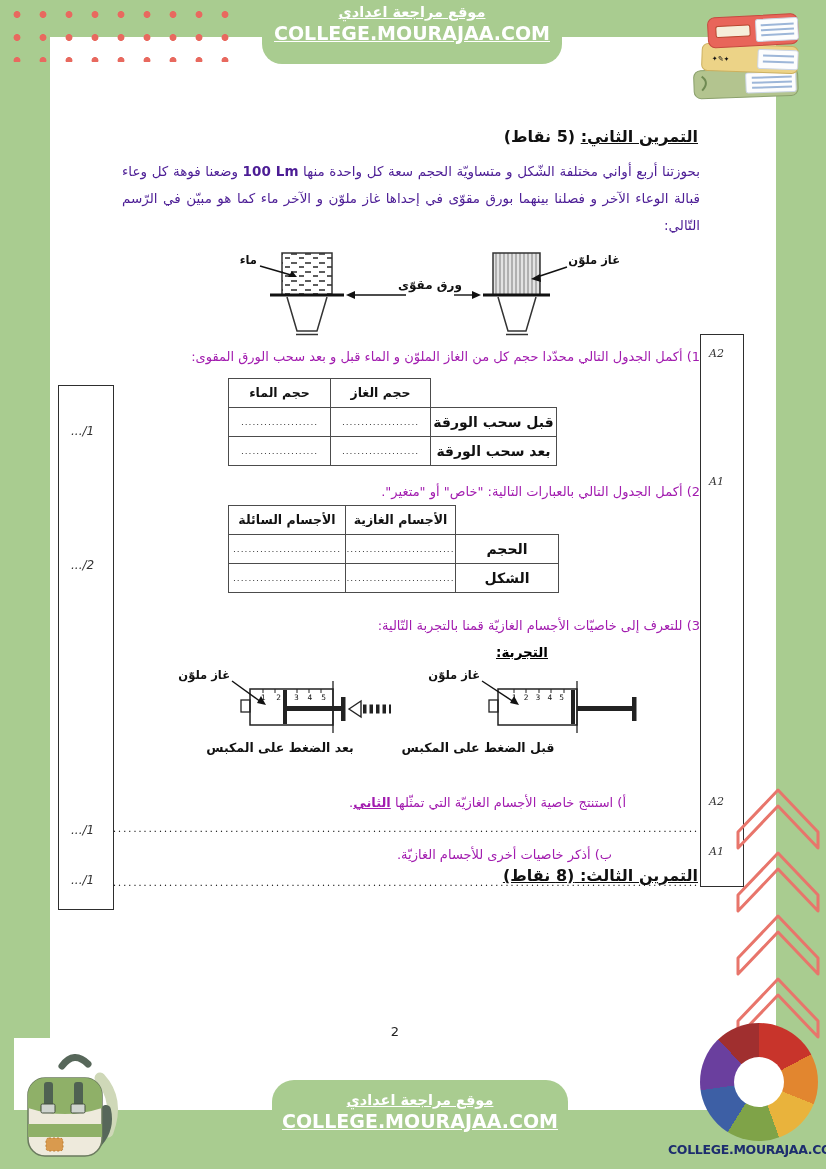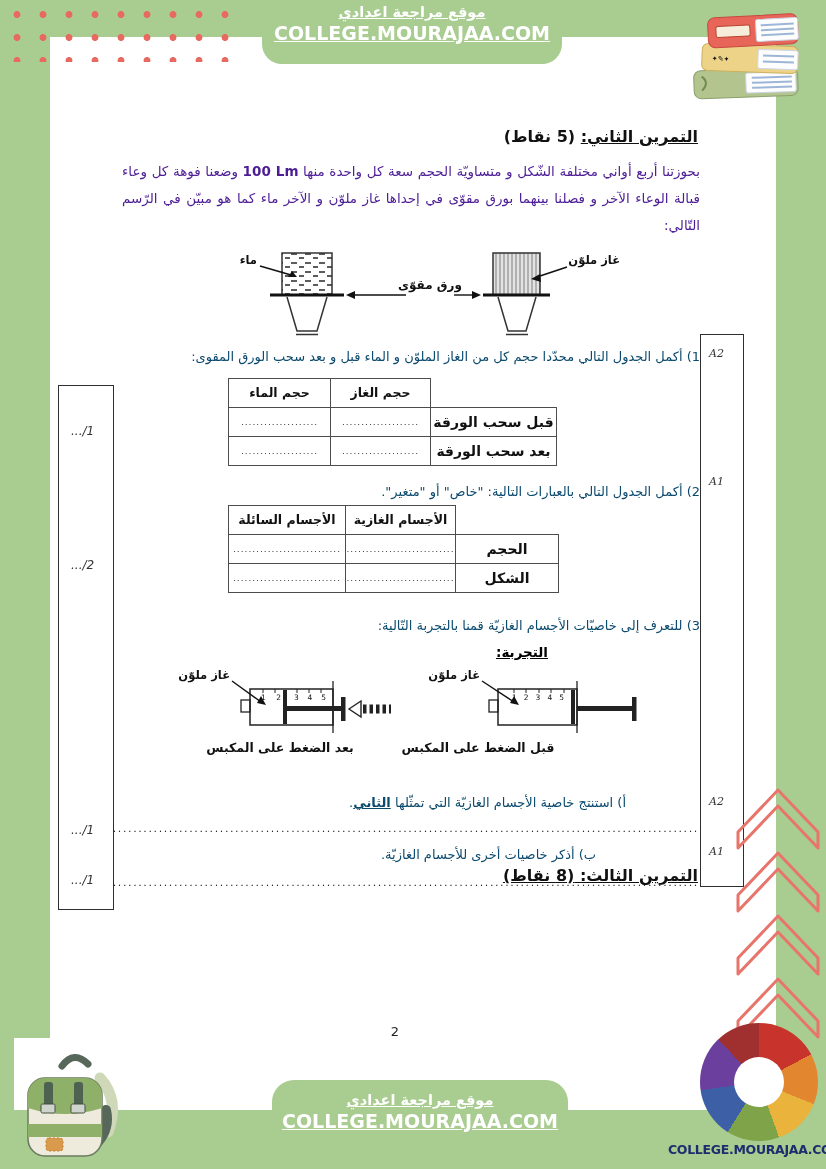--- a/index.html
+++ b/index.html
@@ -15,21 +15,21 @@
   .site-ar{font-size:14.5px;font-weight:bold;text-decoration:underline;direction:rtl;}
   .site-url{font-size:19px;font-weight:bold;text-decoration:underline;letter-spacing:0px;margin-top:2px;}
 
   .dots-grid{position:absolute;left:0;top:0;width:230px;height:62px;
     background-image:radial-gradient(circle,#e8695f 3.1px,rgba(0,0,0,0) 3.8px);
     background-size:26px 23px;background-position:4px 3px;}
   .abs{position:absolute;}
   .ex-title{font-size:16px;font-weight:bold;color:#111;direction:rtl;white-space:nowrap;}
   .und{text-decoration:underline;}
   .para{font-size:13.5px;color:#4c1d95;line-height:27px;text-align:justify;direction:rtl;}
-  .qline{font-size:13px;color:#0c4a6e;direction:rtl;white-space:nowrap;}
+  .qline{font-size:13px;color:#a21caf;direction:rtl;white-space:nowrap;}
   .ltr-num{direction:ltr;unicode-bidi:isolate;}
   .ansline{overflow:hidden;white-space:nowrap;font-size:11px;letter-spacing:1.6px;color:#2a2a2a;direction:ltr;}
   .exp-label{font-size:13.5px;font-weight:bold;text-decoration:underline;direction:rtl;}
   .page-num{font-size:13px;color:#222;text-align:center;}
 
   
   table.qtable{border-collapse:collapse;direction:rtl;table-layout:fixed;}
   table.qtable td,table.qtable th{border:1px solid #4c4c4c;padding:0;height:28px;text-align:center;vertical-align:middle;}
   table.qtable th{font-size:12.5px;font-weight:600;color:#111;height:25px;}
   table.qtable td.rlabel{font-size:14px;font-weight:600;color:#111;}
@@ -248,21 +248,21 @@
       <polygon points="106,38 97,36 101,29" fill="#111"></polygon>
       <text x="120" y="85" text-anchor="middle" class="cap">بعد الضغط على المكبس</text>
     </g>
   </svg>
 
   <div class="abs qline" style="right:200px;top:795px;">
     <span>أ) استنتج خاصية الأجسام الغازيّة التي تمثّلها </span><b class="und">الثاني</b><span>.</span>
   </div>
   <div class="abs ansline" style="left:72px;top:822px;width:628px;">...........................................................................................................................................................</div>
 
-  <div class="abs qline" style="right:230px;top:847px;">ب) أذكر خاصيات أخرى للأجسام الغازيّة.</div>
+  <div class="abs qline" style="right:214px;top:847px;">ب) أذكر خاصيات أخرى للأجسام الغازيّة.</div>
   <div class="abs ansline" style="left:72px;top:876px;width:628px;">...........................................................................................................................................................</div>
 
   <div class="abs ex-title" style="right:128px;top:866px;text-decoration:underline;">
     <span class="und">التمرين الثالث:</span>
     <span>(8 نقاط)</span>
   </div>
 
   <div class="abs page-num" style="left:380px;top:1024px;width:30px;">2</div>
 
   <div class="score-box" style="left:58px;top:385px;width:54px;height:523px;">

